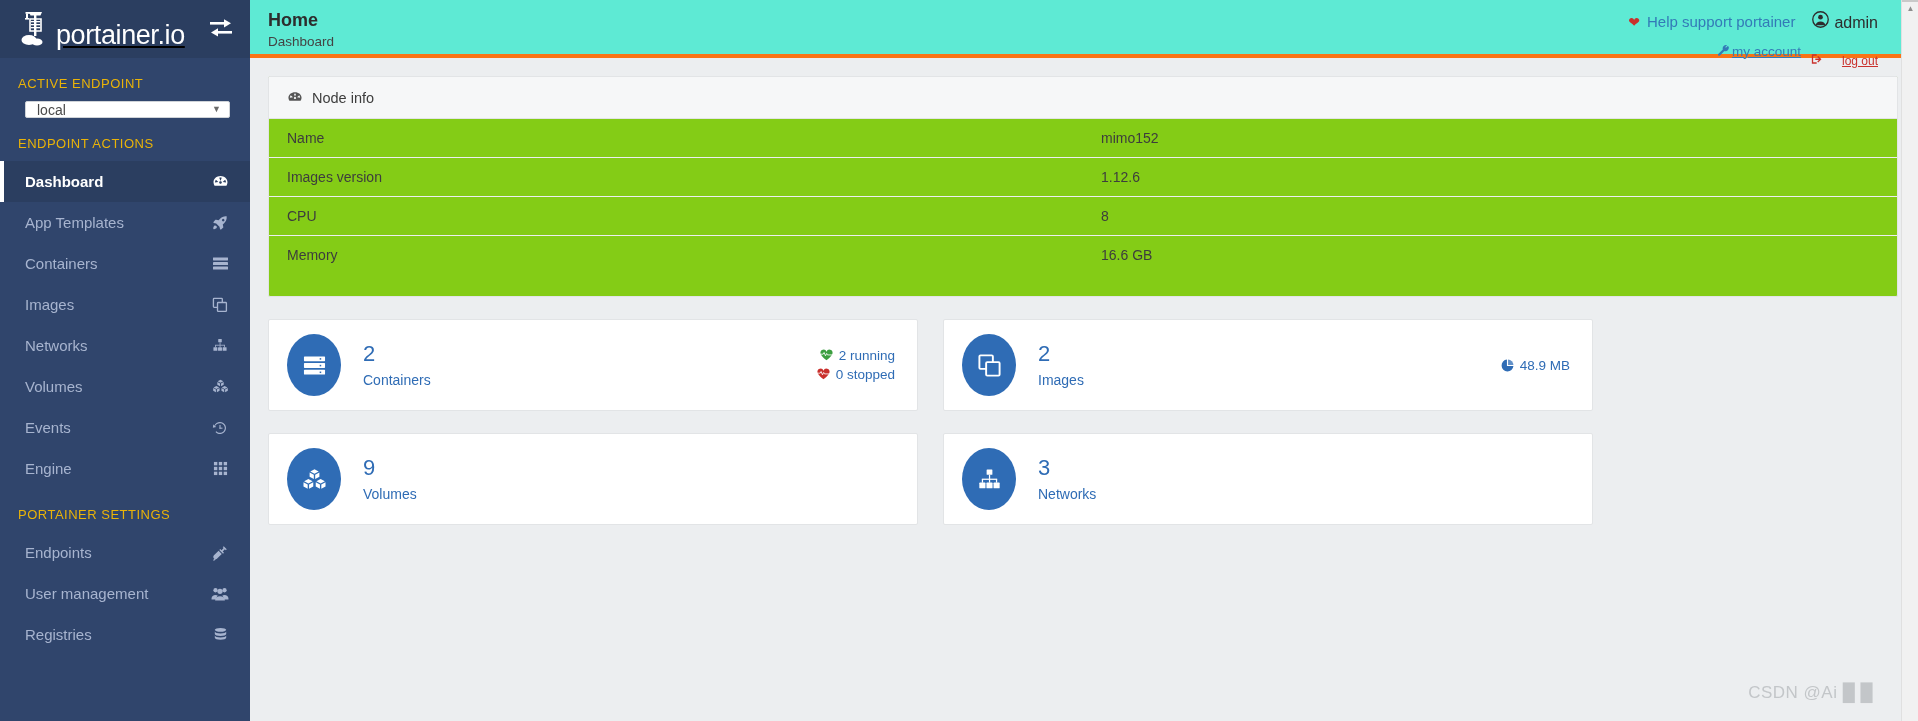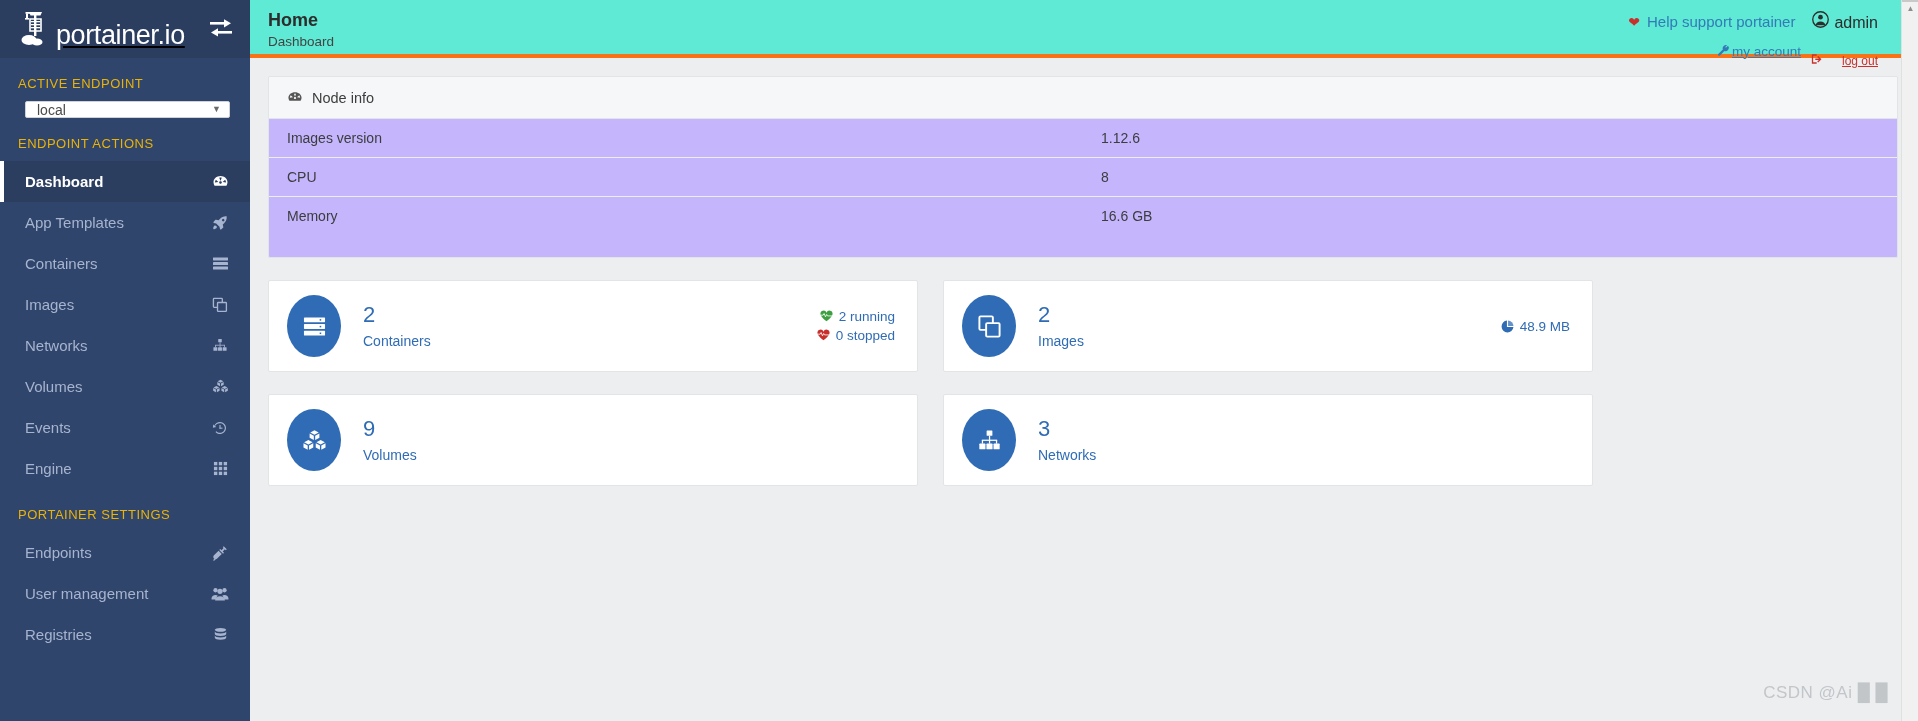--- a/index.html
+++ b/index.html
@@ -208,21 +208,21 @@
     white-space: nowrap;
     margin-top: 19px;
   }
 
   
   .content {
     padding: 18px 20px 0 18px;
   }
 
   .panel {
-    background: #c4b5fd;
+    background: #84cc16;
     border: 1px solid #e2e4e6;
     border-radius: 2px;
     margin-bottom: 22px;
   }
   .panel-head {
     background: #f6f7f8;
     border-bottom: 1px solid #e2e4e6;
     height: 42px;
     display: flex;
     align-items: center;
@@ -333,21 +333,21 @@
   }
   .scroll-top-line {
     position: absolute;
     top: 0; left: 0; right: 0;
     height: 2px;
     background: #c9c9c9;
   }
 
   .watermark {
     position: absolute;
-    right: 30px;
+    right: 45px;
     bottom: 18px;
     color: #c3c6c9;
     font-size: 17px;
     letter-spacing: 0.5px;
     white-space: nowrap;
   }
 </style>
 </head>
 <body>
 
@@ -593,20 +593,24 @@
           <span class="gauge-icon">
             <svg viewBox="0 0 18 14" width="16" height="13" fill="currentColor">
               <path d="M9 1.2C4.9 1.2 1.6 4 1.6 7.4c0 1.2.4 2.3 1.1 3.2h12.6c.7-.9 1.1-2 1.1-3.2C16.4 4 13.1 1.2 9 1.2zm0 1.5c.4 0 .8 0 1.2.1L9 6.2 7.8 2.8c.4-.1.8-.1 1.2-.1zM4.2 4.6l2.5 2.2-3.5.6c.1-1 .4-2 1-2.8zm9.6 0c.6.8.9 1.8 1 2.8l-3.5-.6 2.5-2.2zM9 6.3c.7 0 1.3.5 1.3 1.2S9.7 8.7 9 8.7s-1.3-.5-1.3-1.2S8.3 6.3 9 6.3z"></path>
             </svg>
           </span>
           <span class="panel-head-title">Node info</span>
         </div>
 
         <table class="info-table">
           <tbody>
+              <tr>
+            <td>Name</td>
+            <td class="val">mimo152</td>
+          </tr>
           <tr>
             <td>Images version</td>
             <td class="val">1.12.6</td>
           </tr>
           <tr>
             <td>CPU</td>
             <td class="val">8</td>
           </tr>
           <tr>
             <td>Memory</td>

